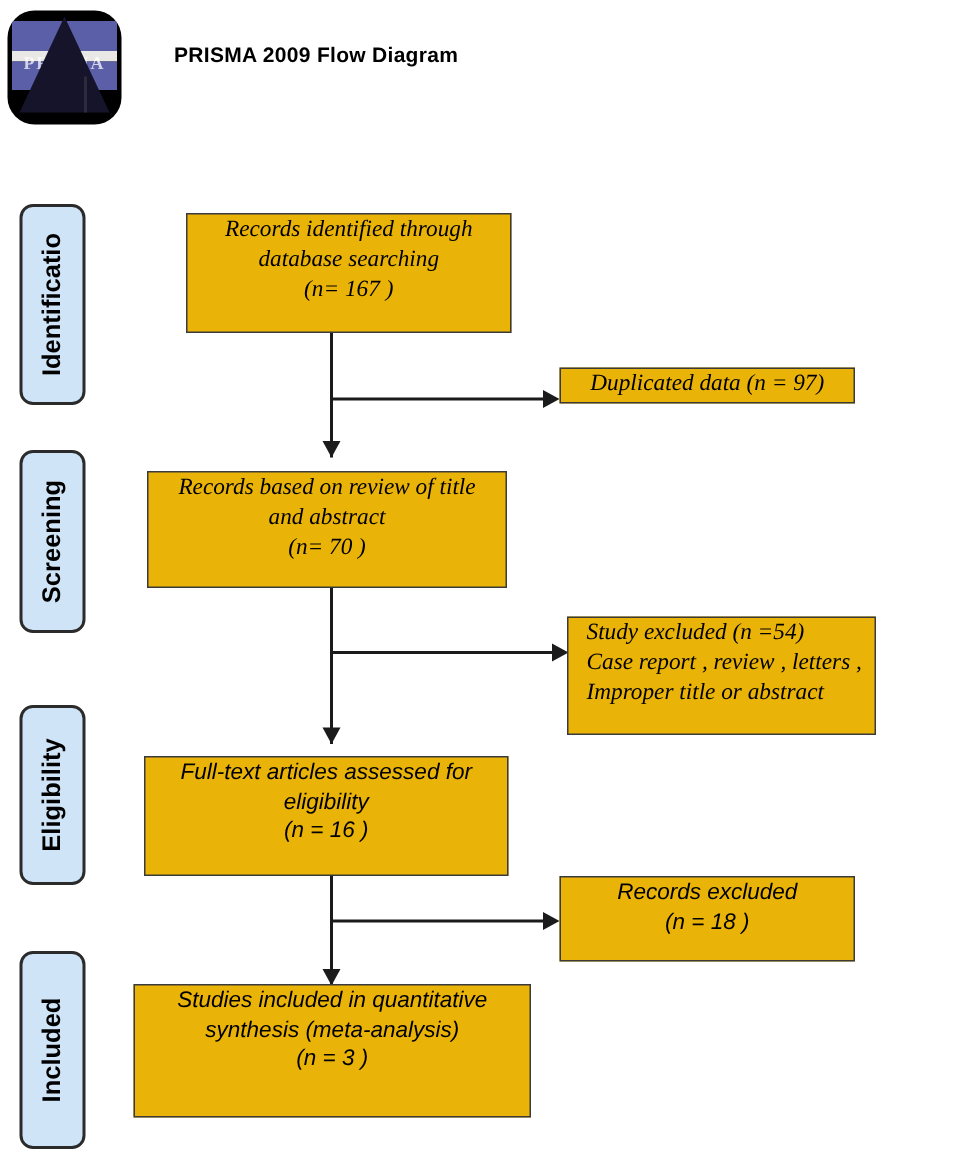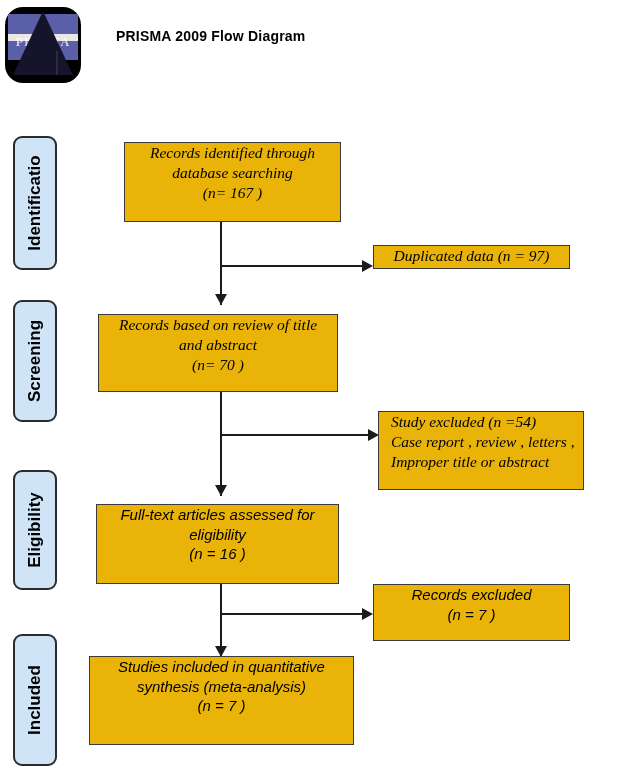--- a/index.html
+++ b/index.html
@@ -218,20 +218,20 @@
 </div>
 
 <div class="node sans" style="left:96px; top:504px; width:243px; height:80px;">
   <span class="node-text">Full-text articles assessed for
 eligibility
 (n = 16  )</span>
 </div>
 
 <div class="node sans" style="left:373px; top:584px; width:197px; height:57px;">
   <span class="node-text">Records excluded
-(n =  7 )</span>
+(n =  18 )</span>
 </div>
 
 <div class="node sans" style="left:89px; top:656px; width:265px; height:89px;">
   <span class="node-text">Studies included in quantitative
 synthesis (meta-analysis)
-(n = 7 )</span>
+(n = 3 )</span>
 </div>
 
 </body></html>

